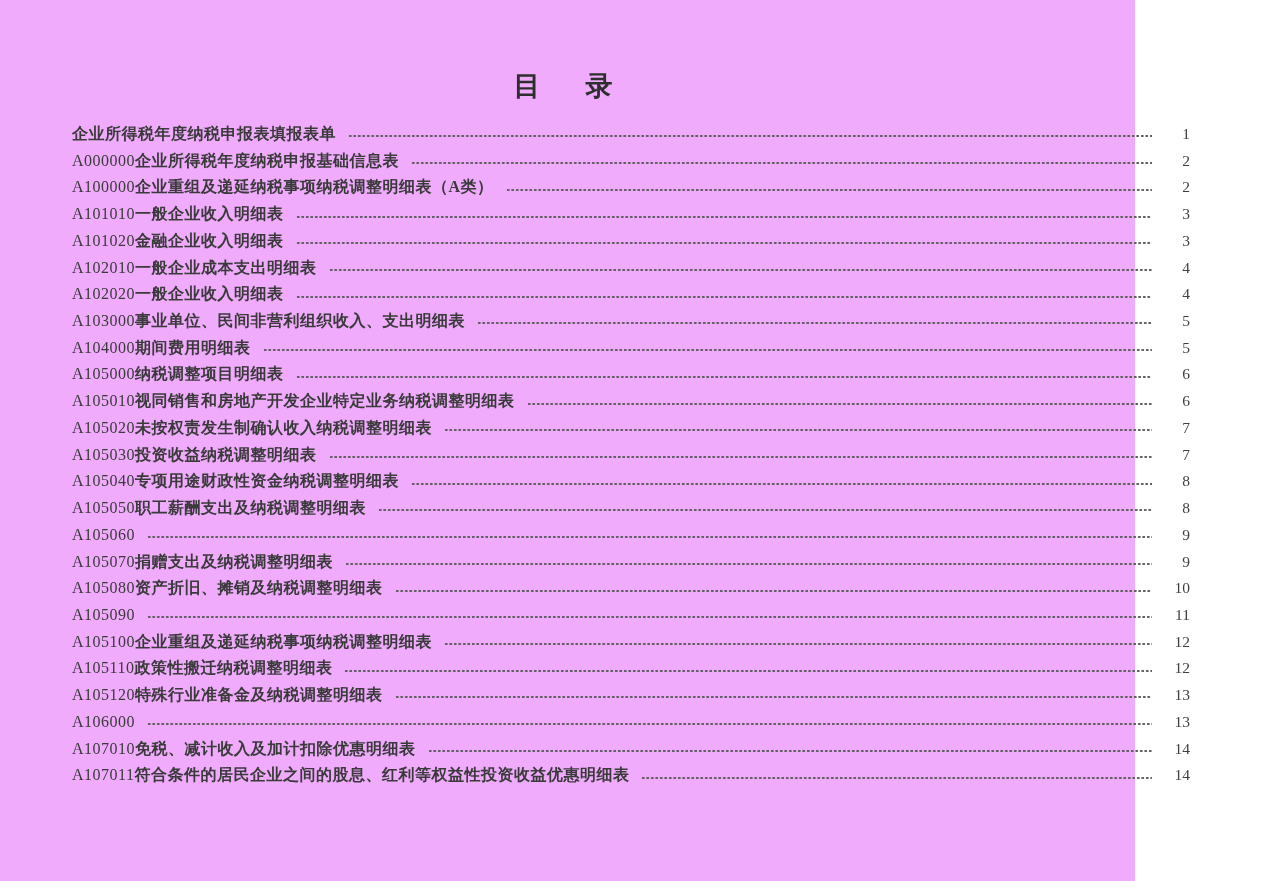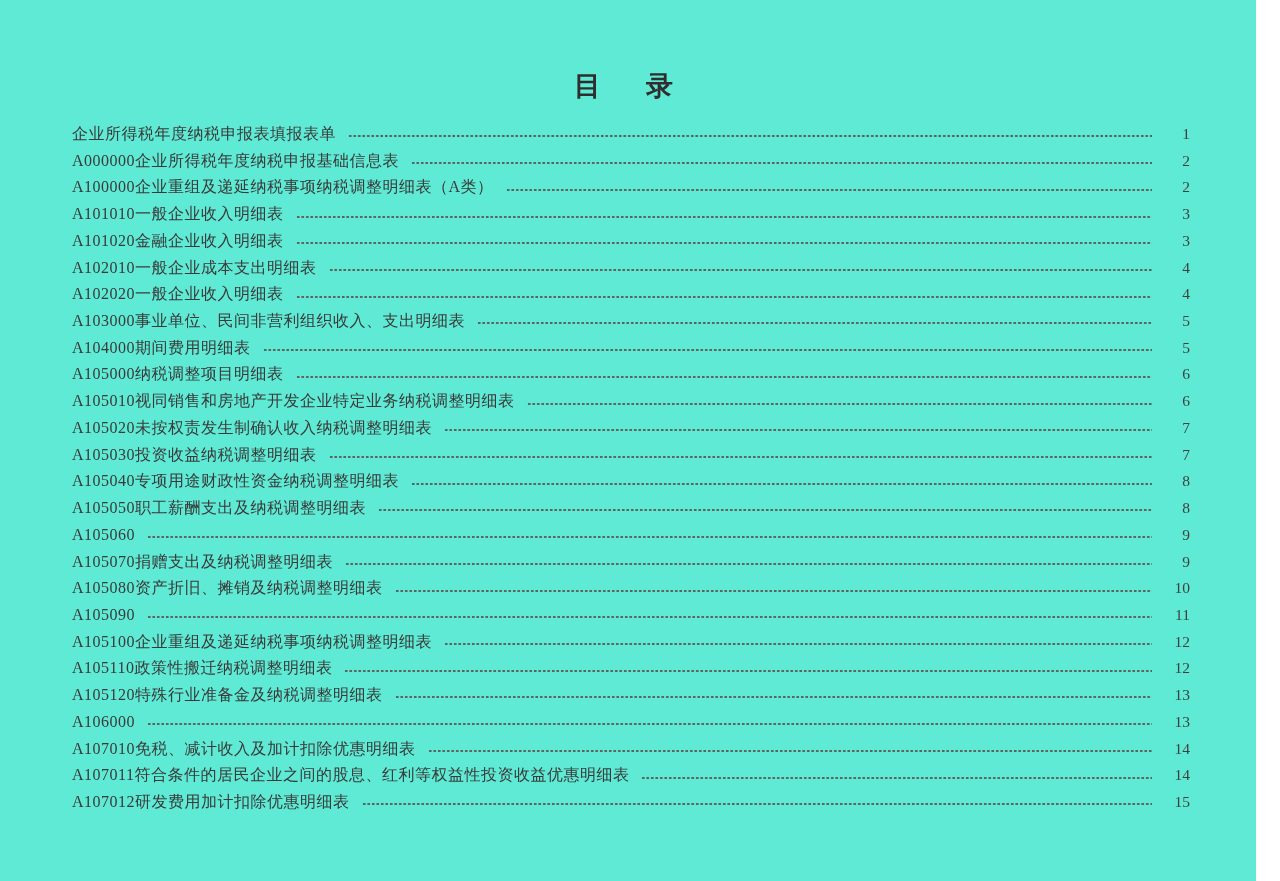--- a/index.html
+++ b/index.html
@@ -8,23 +8,23 @@
     background: #ffffff;
   }
   body {
     width: 1280px;
     height: 881px;
     overflow: hidden;
     font-family: "Liberation Serif", "DejaVu Serif", serif;
     color: #3a3a3a;
   }
   .page {
-    width: 1256px;
+    width: 1135px;
     height: 881px;
-    background: #5eead4;
+    background: #f0abfc;
     position: relative;
   }
   .doc-title {
     margin: 0;
     padding-top: 70px;
     height: 32px;
     line-height: 32px;
     text-align: center;
     font-size: 27px;
     font-weight: 700;
@@ -43,20 +43,21 @@
     font-size: 16px;
     white-space: nowrap;
   }
   .toc-code {
     flex: 0 0 auto;
     letter-spacing: 0.5px;
   }
   .toc-title {
     flex: 0 0 auto;
     letter-spacing: 0.5px;
+    font-weight: bold;
   }
   .toc-title.after-code {
     margin-left: 0;
   }
   .leader-dots {
     flex: 1 1 auto;
     align-self: center;
     height: 4px;
     position: relative;
     top: 2px;
@@ -220,20 +221,14 @@
         <span class="toc-title after-code">免税、减计收入及加计扣除优惠明细表</span>
         <span class="leader-dots"></span>
         <span class="toc-page">14</span>
       </div>
       <div class="toc-row">
         <span class="toc-code">A107011</span>
         <span class="toc-title after-code">符合条件的居民企业之间的股息、红利等权益性投资收益优惠明细表</span>
         <span class="leader-dots"></span>
         <span class="toc-page">14</span>
       </div>
-      <div class="toc-row">
-        <span class="toc-code">A107012</span>
-        <span class="toc-title after-code">研发费用加计扣除优惠明细表</span>
-        <span class="leader-dots"></span>
-        <span class="toc-page">15</span>
-      </div>
     </div>
 </div>
 
 </body></html>

